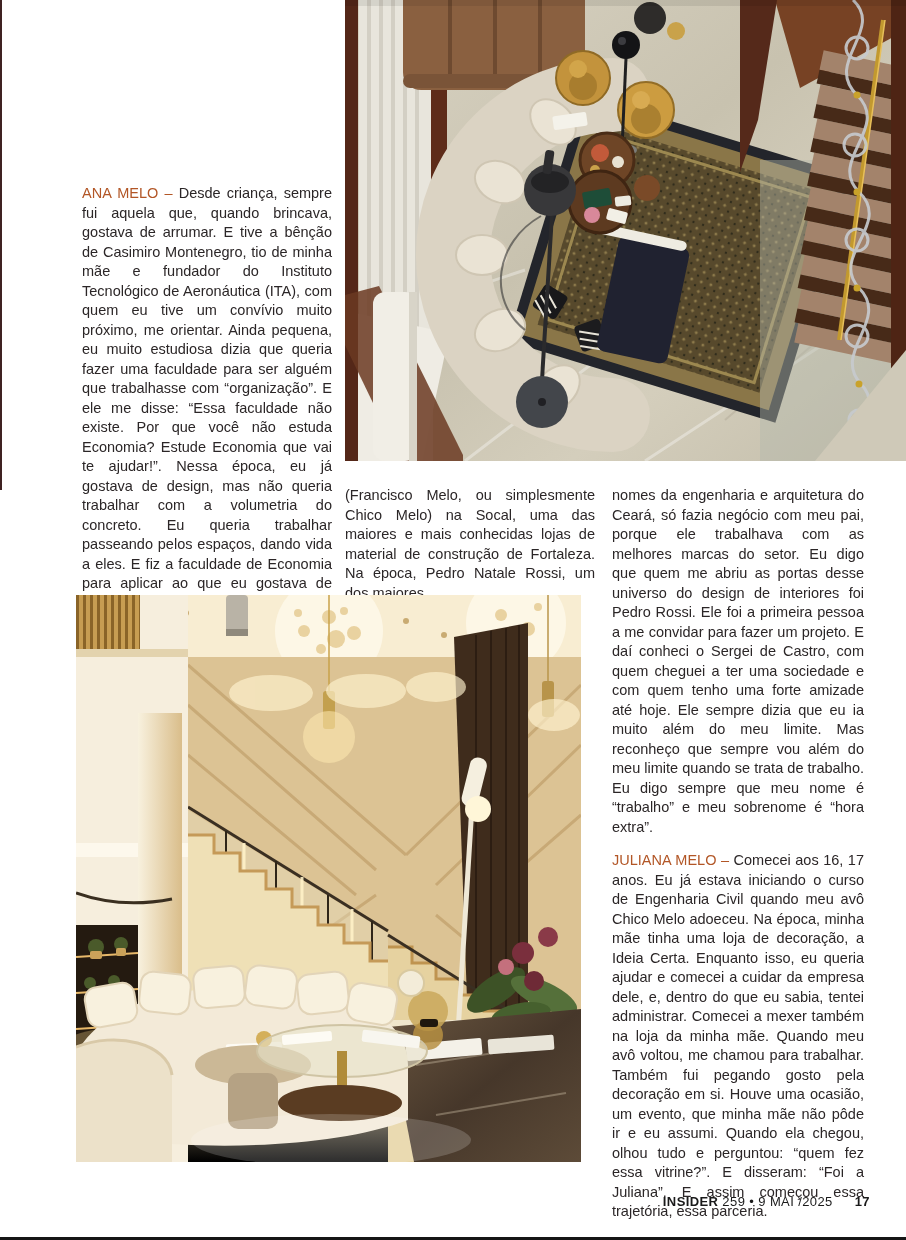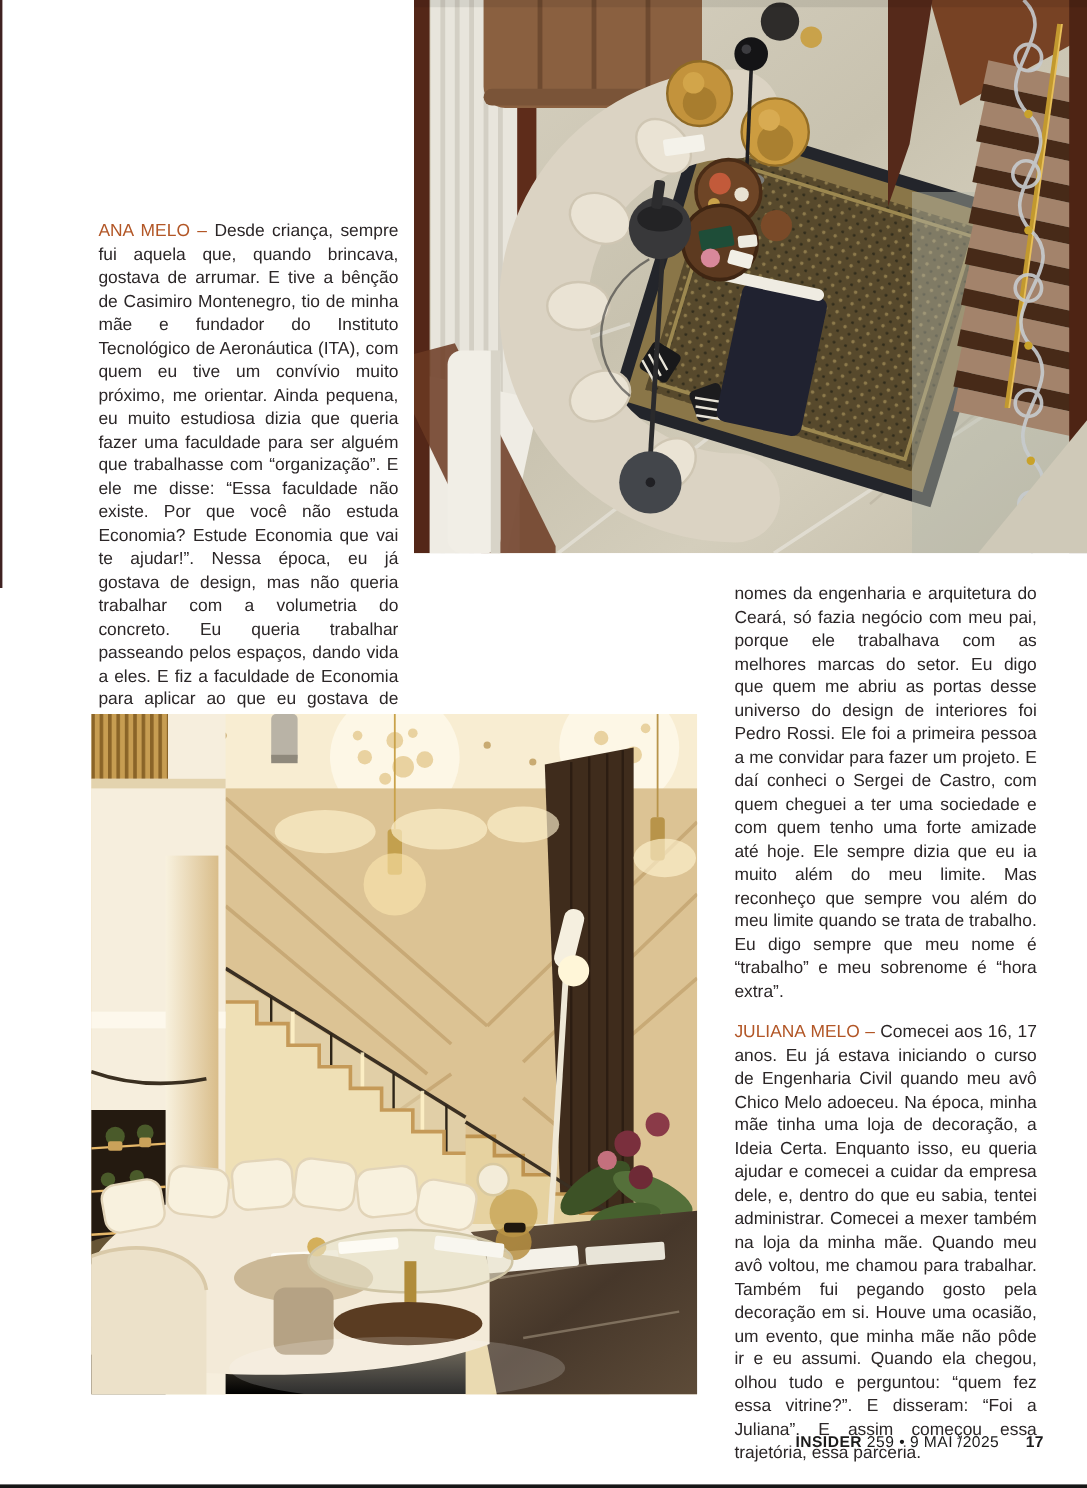--- a/index.html
+++ b/index.html
@@ -185,20 +185,23 @@
       <polygon points="470,461 561,350 561,461" fill="#cfc9b8"></polygon>
       <rect x="0" y="0" width="561" height="6" fill="#000" opacity=".08"></rect>
     </svg>
   </figure>
 
 
   <div class="col col1">
     <p><span class="speaker">ANA MELO – </span><span>Desde criança, sempre fui aquela que, quando brincava, gostava de arrumar. E tive a bênção de Casimiro Montenegro, tio de minha mãe e fundador do Instituto Tecnológico de Aeronáutica (ITA), com quem eu tive um convívio muito próximo, me orientar. Ainda pequena, eu muito estudiosa dizia que queria fazer uma faculdade para ser alguém que trabalhasse com “organização”. E ele me disse: “Essa faculdade não existe. Por que você não estuda Economia? Estude Economia que vai te ajudar!”.  Nessa época, eu já gostava de design, mas não queria trabalhar com a volumetria do concreto. Eu queria trabalhar passeando pelos espaços, dando vida a eles. E fiz a faculdade de Economia para aplicar ao que eu gostava de fazer. Comecei a trabalhar aos 13 anos com meu pai</span></p>
   </div>
 
+  <div class="col col2">
+    <p><span>(Francisco Melo, ou simplesmente Chico Melo) na Socal, uma das maiores e mais conhecidas lojas de material de construção de Fortaleza. Na época, Pedro Natale Rossi, um dos maiores</span></p>
+  </div>
 
   <div class="col col3">
     <p><span>nomes da engenharia e arquitetura do Ceará, só fazia negócio com meu pai, porque ele trabalhava com as melhores marcas do setor. Eu digo que quem me abriu as portas desse universo do design de interiores foi Pedro Rossi. Ele foi a primeira pessoa a me convidar para fazer um projeto. E daí conheci o Sergei de Castro, com quem cheguei a ter uma sociedade e com quem tenho uma forte amizade até hoje. Ele sempre dizia que eu ia muito além do meu limite. Mas reconheço que sempre vou além do meu limite quando se trata de trabalho. Eu digo sempre que meu nome é “trabalho” e meu sobrenome é “hora extra”.</span></p>
     <p><span class="speaker">JULIANA MELO – </span><span>Comecei aos 16, 17 anos. Eu já estava iniciando o curso de Engenharia Civil quando meu avô Chico Melo adoeceu. Na época, minha mãe tinha uma loja de decoração, a Ideia Certa. Enquanto isso, eu queria ajudar e comecei a cuidar da empresa dele, e, dentro do que eu sabia, tentei administrar. Comecei a mexer também na loja da minha mãe. Quando meu avô voltou, me chamou para trabalhar. Também fui pegando gosto pela decoração em si. Houve uma ocasião, um evento, que minha mãe não pôde ir e eu assumi. Quando ela chegou, olhou tudo e perguntou: “quem fez essa vitrine?”.  E disseram: “Foi a Juliana”. E assim começou essa trajetória, essa parceria.</span></p>
   </div>
 
   <figure class="photo-bottom">
     <svg width="505" height="567" viewBox="0 0 505 567" preserveAspectRatio="none">
       <defs>
         <linearGradient id="warmBg" x1="0" y1="0" x2="0" y2="1">

